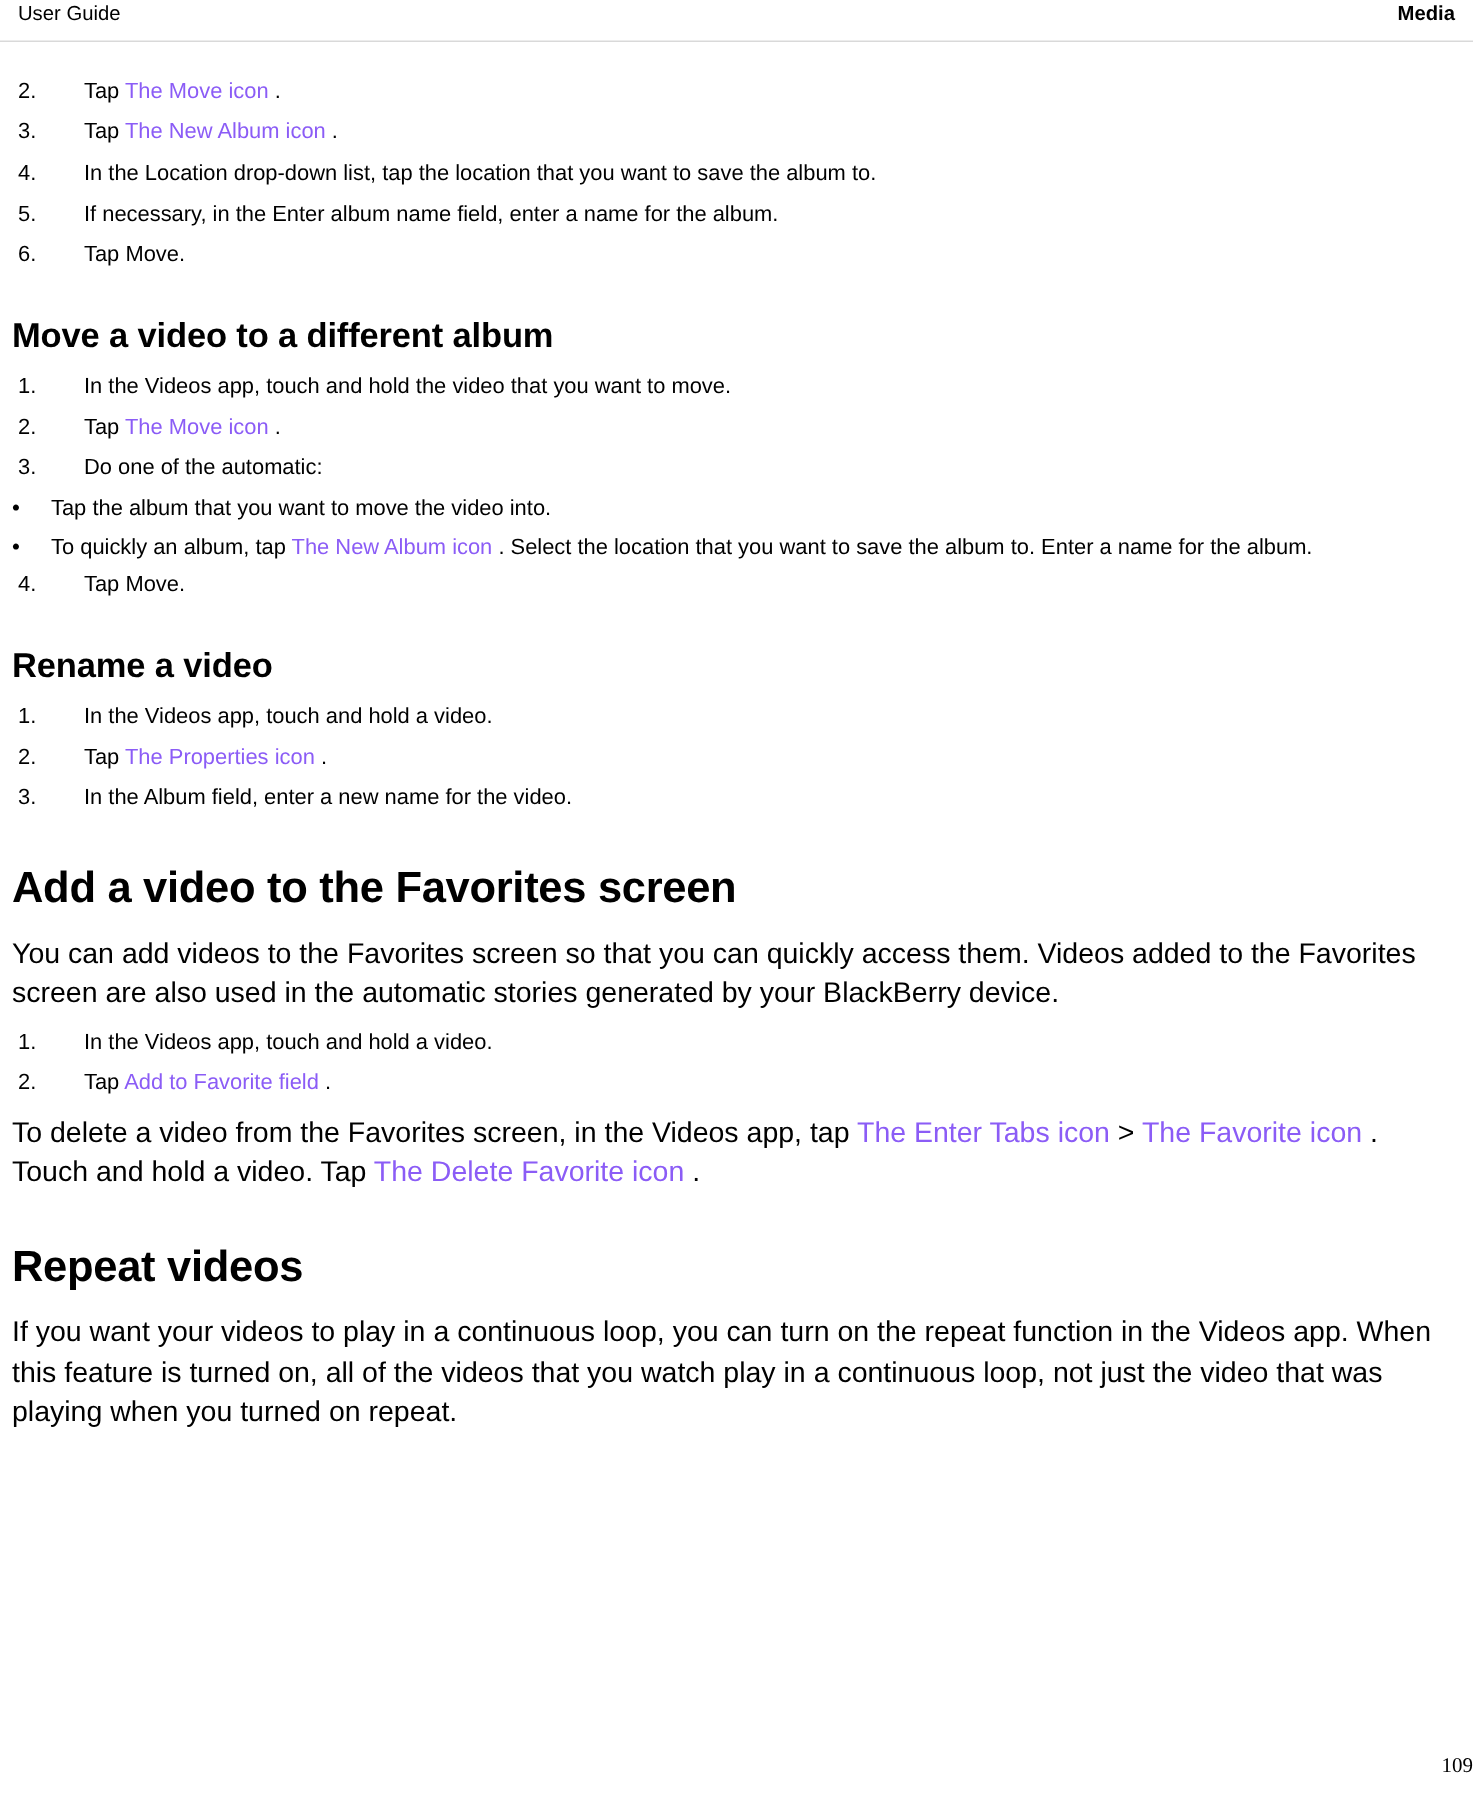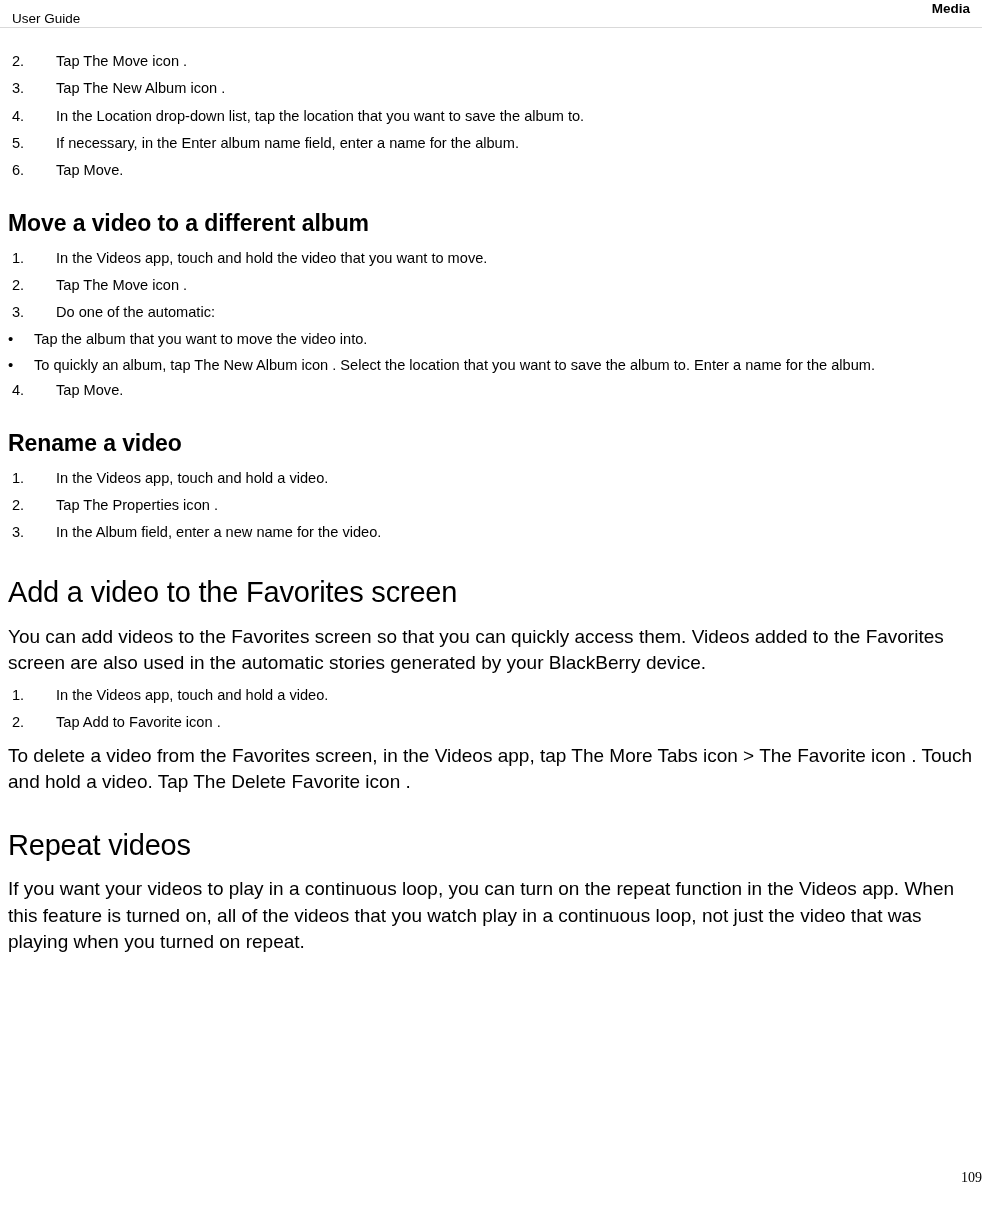--- a/index.html
+++ b/index.html
@@ -30,33 +30,33 @@
     height: 28px;
     box-sizing: border-box;
     padding: 0 12px;
     display: flex;
     align-items: flex-start;
     justify-content: space-between;
     font-size: 13.5px;
     color: #000;
     border-bottom: 1px solid #d9d9d9;
   }
-  .header .left { padding-top: 1px; margin-top: 10px; }
+  .header .left { padding-top: 1px; }
   .header .right { padding-top: 1px; font-weight: bold; }
 
   
   .content {
     position: absolute;
     top: 46px;
     left: 8px;
     width: 966px;
   }
   h1 {
     font-size: 29px;
-    font-weight: normal;
+    font-weight: bold;
     margin: 34px 0 14px 0;
     line-height: 1.15;
     letter-spacing: -0.2px;
   }
   h2 {
     font-size: 23px;
     font-weight: bold;
     margin: 30px 0 12px 0;
     line-height: 1.15;
     letter-spacing: -0.1px;
@@ -101,21 +101,21 @@
     position: absolute;
     left: 0;
     top: -1px;
     font-size: 15px;
   }
   .sub {
     margin-left: 44px;
   }
   b, .bold { font-weight: normal; }
   .link {
-    color: #000000;
+    color: #8b5cf6;
     text-decoration: none;
   }
   .footer {
     position: absolute;
     left: 16px;
     top: 1170px;
     width: 982px;
     text-align: right;
     padding-right: 16px;
     box-sizing: border-box;
@@ -209,24 +209,24 @@
 
     <h1>Add a video to the Favorites screen</h1>
     <p>You can add videos to the Favorites screen so that you can quickly access them. Videos added to the Favorites screen are also used in the automatic stories generated by your BlackBerry device.</p>
     <ol class="steps">
       <li>
         <span class="num">1.</span>
         <span>In the Videos app, touch and hold a video.</span>
       </li>
       <li>
         <span class="num">2.</span>
-        <span>Tap </span><span class="link">Add to Favorite icon</span><span> .</span>
-      </li>
-    </ol>
-    <p><span>To delete a video from the Favorites screen, in the Videos app, tap </span><span class="link nowrap">The More Tabs icon</span><span> &gt; </span><span class="link nowrap">The Favorite icon</span><span> . Touch and hold a video. Tap </span><span class="link nowrap">The Delete Favorite icon</span><span> .</span></p>
+        <span>Tap </span><span class="link">Add to Favorite field</span><span> .</span>
+      </li>
+    </ol>
+    <p><span>To delete a video from the Favorites screen, in the Videos app, tap </span><span class="link nowrap">The Enter Tabs icon</span><span> &gt; </span><span class="link nowrap">The Favorite icon</span><span> . Touch and hold a video. Tap </span><span class="link nowrap">The Delete Favorite icon</span><span> .</span></p>
 
     <h1>Repeat videos</h1>
     <p>If you want your videos to play in a continuous loop, you can turn on the repeat function in the Videos app. When this feature is turned on, all of the videos that you watch play in a continuous loop, not just the video that was playing when you turned on repeat.</p>
 
   </div>
 
   <div class="footer">
     <span>109</span>
   </div>
 

